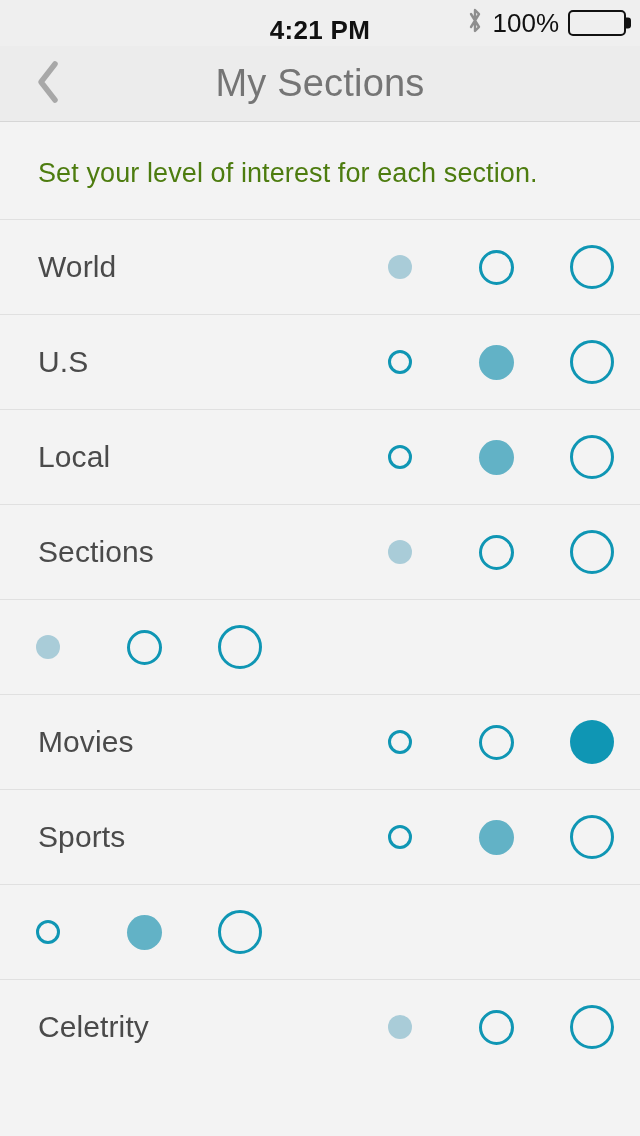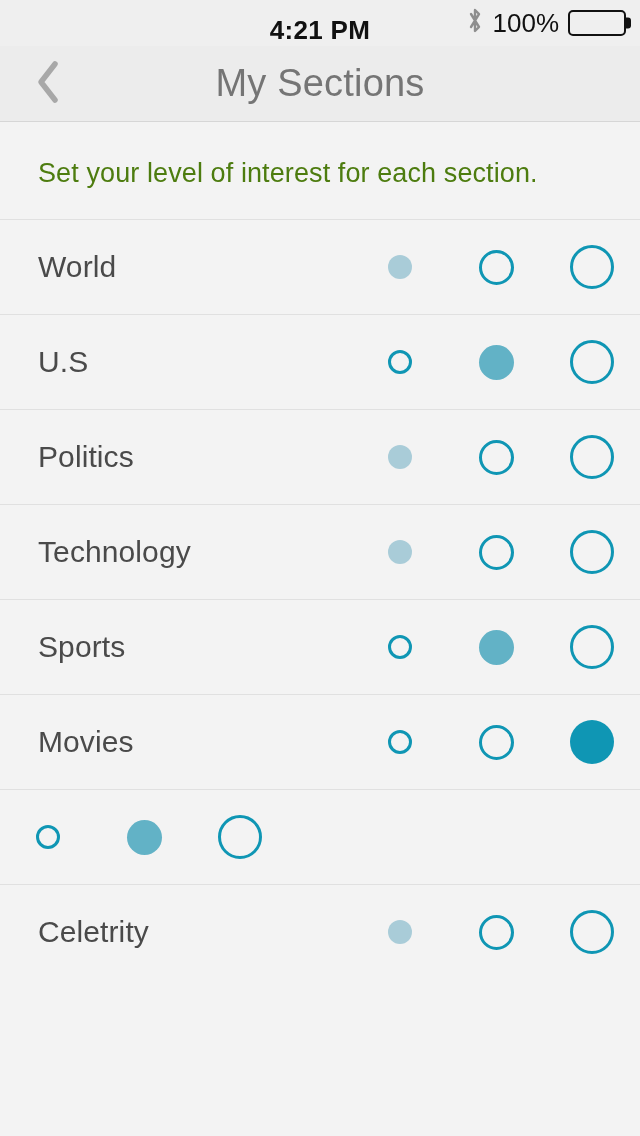--- a/index.html
+++ b/index.html
@@ -173,76 +173,89 @@
         </div>
         <div class="lvl l2">
           <span class="circ s2 on"></span>
         </div>
         <div class="lvl l3">
           <span class="circ s3 off"></span>
         </div>
       </div>
     </div>
     <div class="row">
-      <div class="row-label">Politics</div>
-      <div class="levels">
-        <div class="lvl l1">
-          <span class="circ s1 on"></span>
-        </div>
-        <div class="lvl l2">
-          <span class="circ s2 off"></span>
-        </div>
-        <div class="lvl l3">
-          <span class="circ s3 off"></span>
-        </div>
-      </div>
-    </div>
-    <div class="row">
-      <div class="row-label">Technology</div>
-      <div class="levels">
-        <div class="lvl l1">
-          <span class="circ s1 on"></span>
-        </div>
-        <div class="lvl l2">
-          <span class="circ s2 off"></span>
-        </div>
-        <div class="lvl l3">
-          <span class="circ s3 off"></span>
+      <div class="row-label">Local</div>
+      <div class="levels">
+        <div class="lvl l1">
+          <span class="circ s1 off"></span>
+        </div>
+        <div class="lvl l2">
+          <span class="circ s2 on"></span>
+        </div>
+        <div class="lvl l3">
+          <span class="circ s3 off"></span>
+        </div>
+      </div>
+    </div>
+    <div class="row">
+      <div class="row-label">Sections</div>
+      <div class="levels">
+        <div class="lvl l1">
+          <span class="circ s1 on"></span>
+        </div>
+        <div class="lvl l2">
+          <span class="circ s2 off"></span>
+        </div>
+        <div class="lvl l3">
+          <span class="circ s3 off"></span>
+        </div>
+      </div>
+    </div>
+    <div class="row">
+      <div class="levels">
+        <div class="lvl l1">
+          <span class="circ s1 on"></span>
+        </div>
+        <div class="lvl l2">
+          <span class="circ s2 off"></span>
+        </div>
+        <div class="lvl l3">
+          <span class="circ s3 off"></span>
+        </div>
+      </div>
+    </div>
+    <div class="row">
+      <div class="row-label">Movies</div>
+      <div class="levels">
+        <div class="lvl l1">
+          <span class="circ s1 off"></span>
+        </div>
+        <div class="lvl l2">
+          <span class="circ s2 off"></span>
+        </div>
+        <div class="lvl l3">
+          <span class="circ s3 on"></span>
         </div>
       </div>
     </div>
     <div class="row">
       <div class="row-label">Sports</div>
       <div class="levels">
         <div class="lvl l1">
           <span class="circ s1 off"></span>
         </div>
         <div class="lvl l2">
           <span class="circ s2 on"></span>
         </div>
         <div class="lvl l3">
           <span class="circ s3 off"></span>
         </div>
       </div>
     </div>
     <div class="row">
-      <div class="row-label">Movies</div>
-      <div class="levels">
-        <div class="lvl l1">
-          <span class="circ s1 off"></span>
-        </div>
-        <div class="lvl l2">
-          <span class="circ s2 off"></span>
-        </div>
-        <div class="lvl l3">
-          <span class="circ s3 on"></span>
-        </div>
-      </div>
-    </div>
-    <div class="row">
       <div class="levels">
         <div class="lvl l1">
           <span class="circ s1 off"></span>
         </div>
         <div class="lvl l2">
           <span class="circ s2 on"></span>
         </div>
         <div class="lvl l3">
           <span class="circ s3 off"></span>
         </div>

